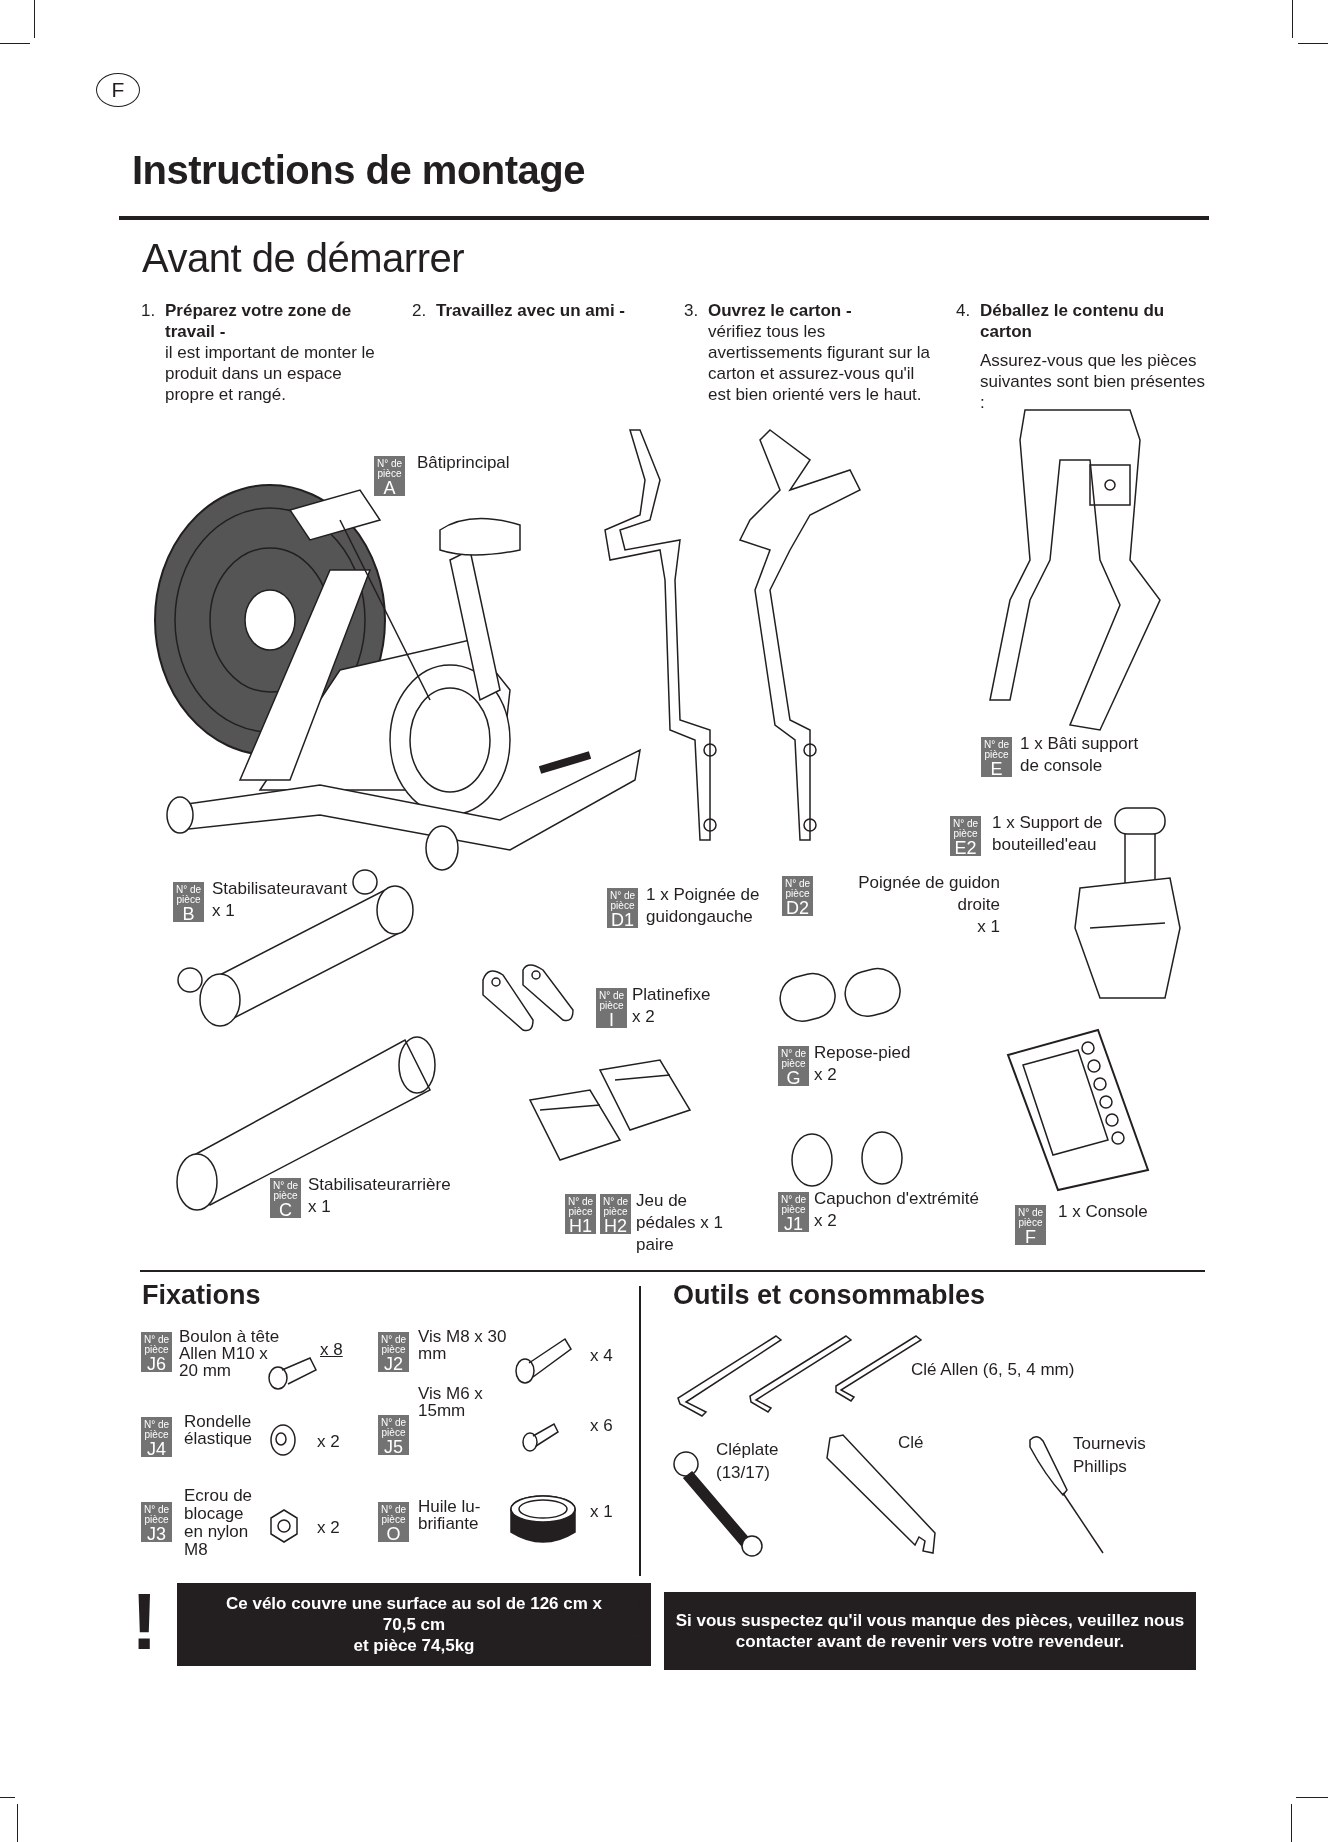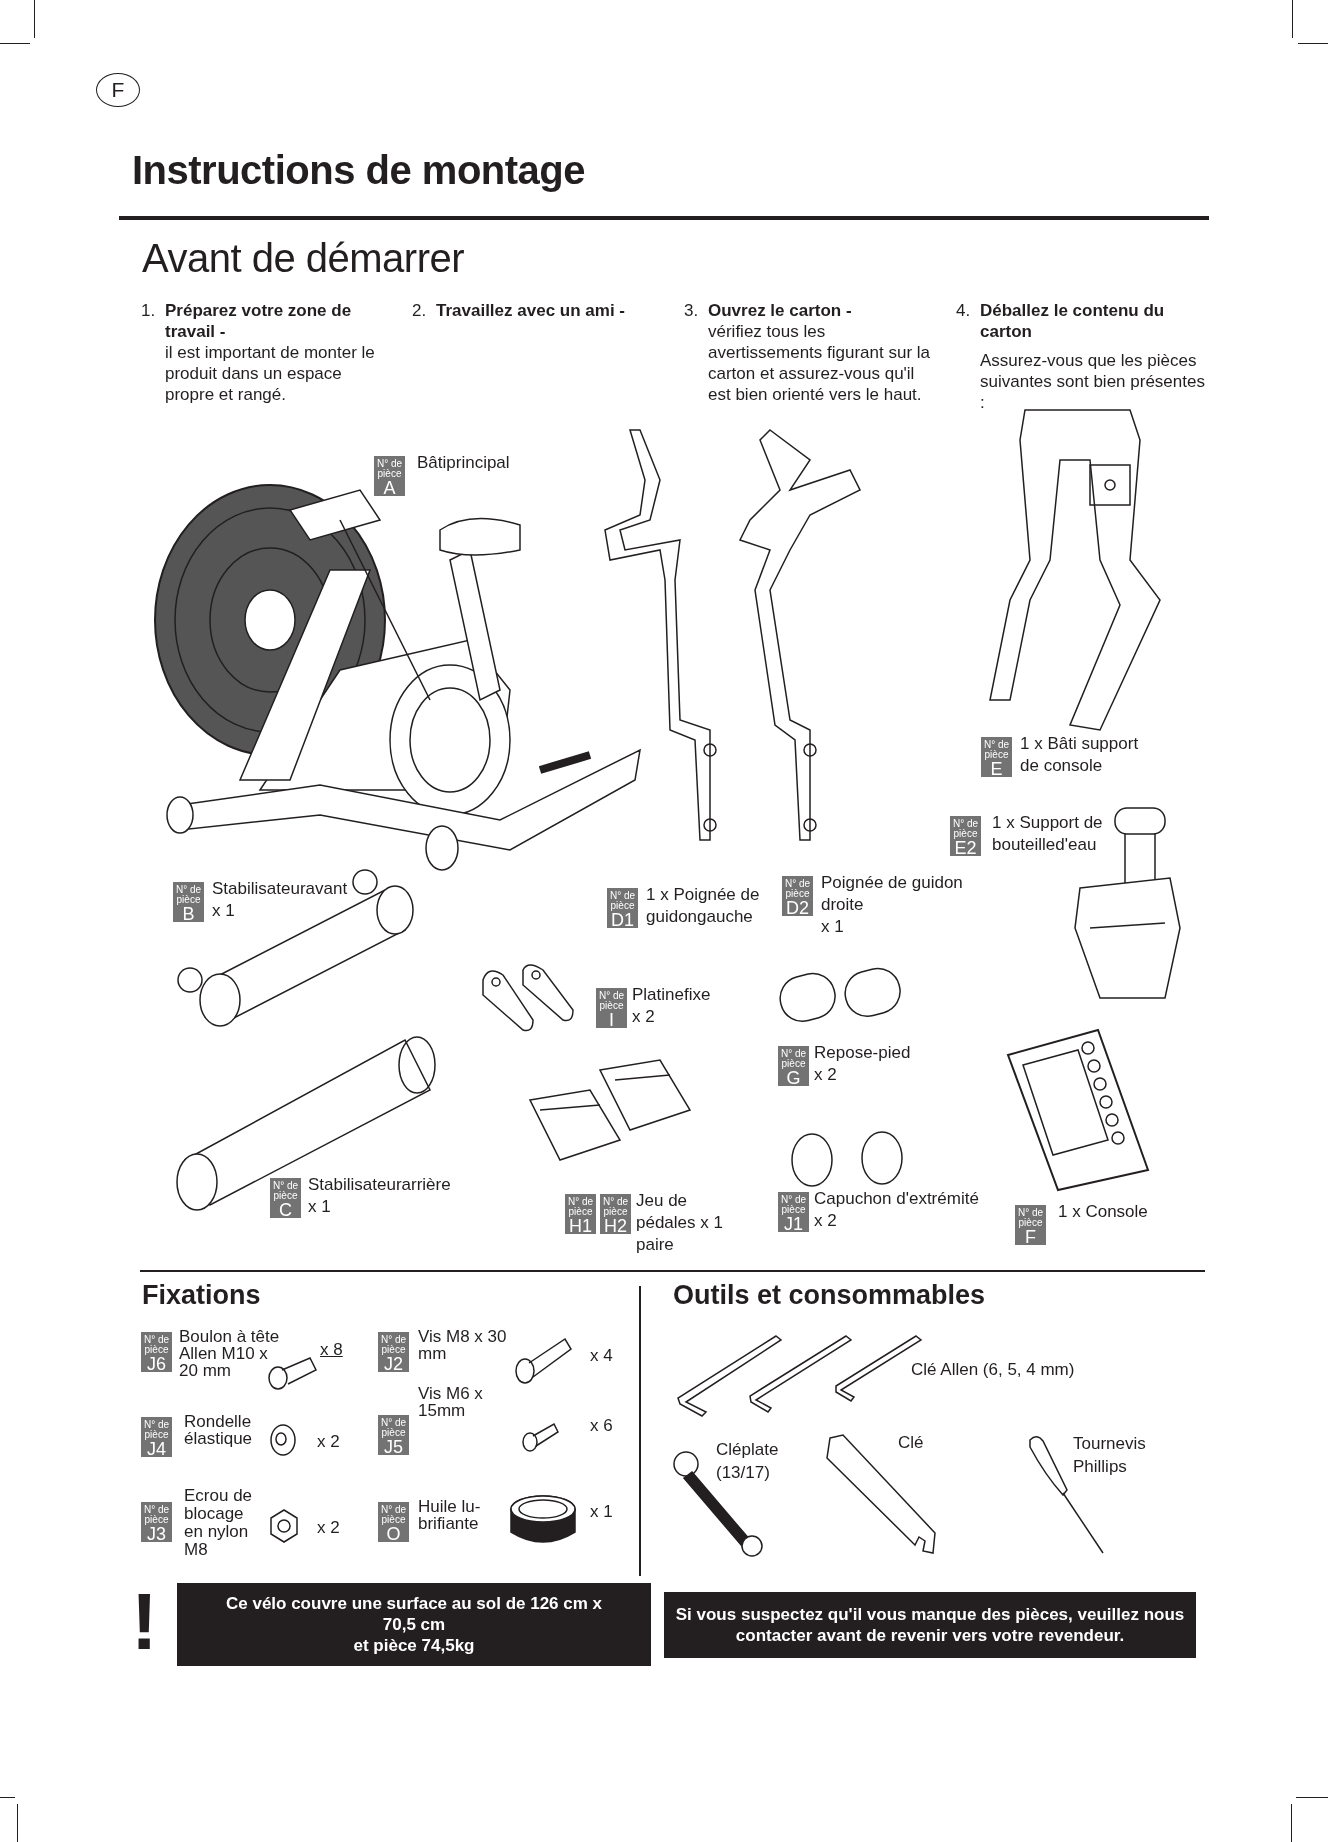--- a/index.html
+++ b/index.html
@@ -166,21 +166,21 @@
 <div class="tag" style="left:173px;top:882px;"><span>N° de</span><br><span>pièce</span><span class="l">B</span></div>
 <div class="label" style="left:212px;top:878px;"><span>Stabilisateuravant</span><br><span>x 1</span></div>
 
 <div class="tag" style="left:270px;top:1178px;"><span>N° de</span><br><span>pièce</span><span class="l">C</span></div>
 <div class="label" style="left:308px;top:1174px;"><span>Stabilisateurarrière</span><br><span>x 1</span></div>
 
 <div class="tag" style="left:607px;top:888px;"><span>N° de</span><br><span>pièce</span><span class="l">D1</span></div>
 <div class="label" style="left:646px;top:884px;width:120px;">1 x Poignée de guidongauche</div>
 
 <div class="tag" style="left:782px;top:876px;"><span>N° de</span><br><span>pièce</span><span class="l">D2</span></div>
-<div class="label" style="left:821px;top:872px;width:160px;"><span>Poignée de guidon droite</span><br><span>x 1</span></div>
+<div class="label" style="left:840px;top:872px;width:160px;text-align:right;"><span>Poignée de guidon droite</span><br><span>x 1</span></div>
 
 <div class="tag" style="left:981px;top:737px;"><span>N° de</span><br><span>pièce</span><span class="l">E</span></div>
 <div class="label" style="left:1020px;top:733px;width:135px;">1 x Bâti support de console</div>
 
 <div class="tag" style="left:950px;top:816px;"><span>N° de</span><br><span>pièce</span><span class="l">E2</span></div>
 <div class="label" style="left:992px;top:812px;width:120px;">1 x Support de bouteilled'eau</div>
 
 <div class="tag" style="left:596px;top:988px;"><span>N° de</span><br><span>pièce</span><span class="l">I</span></div>
 <div class="label" style="left:632px;top:984px;"><span>Platinefixe</span><br><span>x 2</span></div>
 
@@ -277,15 +277,15 @@
   <path d="M38 58 L78 118"></path>
 </svg>
 <div class="label" style="left:1073px;top:1432px;width:90px;line-height:23px;">Tournevis Phillips</div>
 
 <div class="excl" style="left:131px;top:1582px;">!</div>
 <div class="warn" style="left:177px;top:1583px;width:474px;height:83px;">
   <div><span>Ce vélo couvre une surface au sol de 126 cm x</span><br><span>70,5 cm</span><br><span>et pièce 74,5kg</span></div>
 </div>
 
 <div class="excl" style="left:621px;top:1582px;">!</div>
-<div class="warn" style="left:664px;top:1592px;width:532px;height:66px;">
+<div class="warn" style="left:664px;top:1592px;width:532px;height:78px;">
   <div><span>Si vous suspectez qu'il vous manque des pièces, veuillez nous</span><br><span>contacter avant de revenir vers votre revendeur.</span></div>
 </div>
 
 </body></html>

